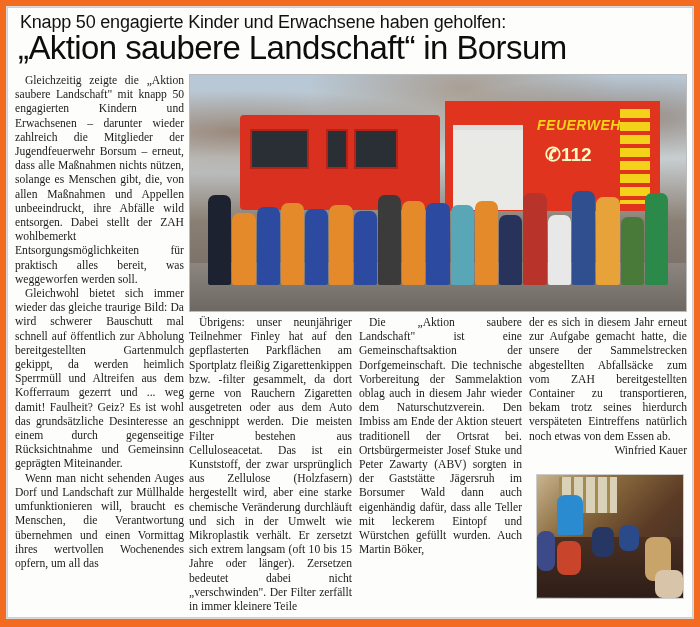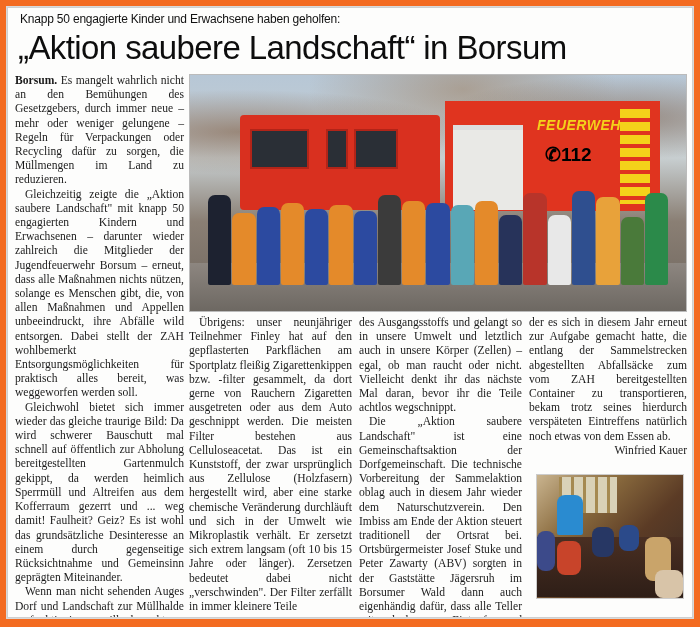--- a/index.html
+++ b/index.html
@@ -1,58 +1,57 @@
 <!DOCTYPE html>
 <html><head>
 <meta charset="utf-8">
 <style>
   html,body{margin:0;padding:0;}
   body{width:700px;height:627px;background:#f36b21;position:relative;overflow:hidden;font-family:"Liberation Serif",serif;}
   .page{position:absolute;left:7px;top:7px;width:684px;height:609px;background:#fdfdfc;border:1px solid #cfcfcf;box-shadow:0 0 0 1px #d9d9d9;overflow:hidden;}
-  .kicker{position:absolute;left:12px;top:4px;font-family:"Liberation Sans",sans-serif;font-size:12px;color:#111;letter-spacing:-0.2px;}
+  .kicker{position:absolute;left:12px;top:4px;font-family:"Liberation Sans",sans-serif;font-size:18px;color:#111;letter-spacing:-0.2px;}
   .headline{position:absolute;left:10px;top:20px;font-family:"Liberation Sans",sans-serif;font-size:34px;font-weight:normal;color:#0d0d0d;letter-spacing:-0.6px;white-space:nowrap;transform:scaleX(0.97);transform-origin:left top;}
   .col{position:absolute;font-size:11.6px;line-height:14.2px;color:#1b1b1b;text-align:justify;hyphens:manual;}
   .col p{margin:0;text-indent:10px;}
   .col p.first{text-indent:0;}
   .col1{left:7px;top:66px;width:169px;}
   .col2{left:181px;top:308px;width:163px;}
   .col3{left:351px;top:308px;width:163px;}
   .col4{left:521px;top:308px;width:158px;}
   .lead{font-weight:bold;}
   .byline{text-align:right;margin-top:2px;text-indent:0 !important;}
   .photo-main{position:absolute;left:181px;top:66px;width:496px;height:236px;border:1px solid #bbb;overflow:hidden;background:linear-gradient(#b7c7d6 0%,#c8cfd1 35%,#8a7f74 62%,#6e655d 100%);}
   .trees{position:absolute;left:0;top:0;width:100%;height:60%;background:
       radial-gradient(ellipse at 10% 40%,rgba(120,80,50,0.55) 0,transparent 35%),
       radial-gradient(ellipse at 88% 30%,rgba(110,75,50,0.5) 0,transparent 30%),
       radial-gradient(ellipse at 55% 10%,rgba(150,110,70,0.45) 0,transparent 40%);}
   .truck-cab{position:absolute;left:50px;top:40px;width:200px;height:95px;background:#d9301f;border-radius:4px;}
   .cab-win{position:absolute;top:14px;height:36px;background:#2a2f36;border:2px solid #b22418;}
   .truck-box{position:absolute;left:255px;top:26px;width:215px;height:110px;background:#e0341f;}
   .box-door{position:absolute;left:8px;top:24px;width:70px;height:80px;background:#e9e9e6;border-top:5px solid #ddd;}
   .fw-text{position:absolute;left:92px;top:16px;font-family:"Liberation Sans",sans-serif;font-weight:bold;font-style:italic;color:#f4d21a;font-size:14px;letter-spacing:0.5px;}
-  .fw-num{position:absolute;left:100px;top:42px;font-family:"Liberation Sans",sans-serif;font-weight:bold;color:#000000;font-size:19px;}
+  .fw-num{position:absolute;left:100px;top:42px;font-family:"Liberation Sans",sans-serif;font-weight:bold;color:#fef9c3;font-size:19px;}
   .stripes{position:absolute;right:10px;top:8px;width:30px;height:95px;background:repeating-linear-gradient(180deg,#f4d21a 0 9px,#e0341f 9px 13px);}
   .ground{position:absolute;left:0;bottom:0;width:100%;height:48px;background:linear-gradient(#8d8680,#6d6862);}
   .people{position:absolute;left:18px;top:100px;width:460px;height:110px;display:flex;align-items:flex-end;gap:1px;}
   .person{flex:1;border-radius:7px 7px 2px 2px;}
   .photo-small{position:absolute;left:528px;top:466px;width:146px;height:123px;border:1px solid #ccc;overflow:hidden;background:linear-gradient(135deg,#c9b48f 0%,#8a6b3e 30%,#5b3b25 60%,#3a2c26 100%);}
   .ps-cab{position:absolute;left:22px;top:2px;width:58px;height:36px;background:repeating-linear-gradient(90deg,#a58a52 0 3px,#d9d2b8 3px 12px);}
   .ps-man{position:absolute;left:20px;top:20px;width:26px;height:40px;background:#2a8bd0;border-radius:8px 8px 2px 2px;}
   .ps-table{position:absolute;left:0;top:62px;width:100%;height:60px;background:linear-gradient(#4a2f22,#2e1e17);}
   .ps-kid{position:absolute;border-radius:8px;}
 </style>
 </head>
 <body>
 
 <div class="page">
   <div class="kicker">Knapp 50 engagierte Kinder und Erwachsene haben geholfen:</div>
   <div class="headline">„Aktion saubere Landschaft“ in Borsum</div>
 
   <div class="col col1">
-    <p class="first"><span class="lead">Borsum.</span> <span>Es mangelt wahrlich nicht an den Bemühungen des Gesetzgebers, durch immer neue – mehr oder weniger gelungene – Regeln für Verpackungen oder Recycling dafür zu sorgen, die Müllmengen im Land zu reduzieren.</span></p>
     <p>Gleichzeitig zeigte die „Aktion saubere Landschaft" mit knapp 50 engagierten Kindern und Erwachsenen – darunter wieder zahlreich die Mitglieder der Jugendfeuerwehr Borsum – erneut, dass alle Maßnahmen nichts nützen, solange es Menschen gibt, die, von allen Maßnahmen und Appellen unbeeindruckt, ihre Abfälle wild entsorgen. Dabei stellt der ZAH wohlbemerkt Entsorgungsmöglichkeiten für praktisch alles bereit, was weggeworfen werden soll.</p>
     <p>Gleichwohl bietet sich immer wieder das gleiche traurige Bild: Da wird schwerer Bauschutt mal schnell auf öffentlich zur Abholung bereitgestellten Gartenmulch gekippt, da werden heimlich Sperrmüll und Altreifen aus dem Kofferraum gezerrt und ... weg damit! Faulheit? Geiz? Es ist wohl das grundsätzliche Desinteresse an einem durch gegenseitige Rücksichtnahme und Gemeinsinn geprägten Miteinander.</p>
     <p>Wenn man nicht sehenden Auges Dorf und Landschaft zur Müllhalde umfunktionieren will, braucht es Menschen, die Verantwortung übernehmen und einen Vormittag ihres wertvollen Wochenendes opfern, um all das</p>
   </div>
 
   <div class="photo-main">
     <div class="trees"></div>
     <div class="truck-cab">
       <div class="cab-win" style="left:10px;width:55px;"></div>
       <div class="cab-win" style="left:86px;width:18px;"></div>
@@ -86,26 +85,25 @@
       <div class="person" style="height:68px;background:#4a7a3a"></div>
       <div class="person" style="height:92px;background:#2b8a4a"></div>
     </div>
   </div>
 
   <div class="col col2">
     <p>Übrigens: unser neunjähriger Teilnehmer Finley hat auf den gepflasterten Parkflächen am Sportplatz fleißig Zigarettenkippen bzw. -filter gesammelt, da dort gerne von Rauchern Zigaretten ausgetreten oder aus dem Auto geschnippt werden. Die meisten Filter bestehen aus Celluloseacetat. Das ist ein Kunststoff, der zwar ursprünglich aus Zellulose (Holzfasern) hergestellt wird, aber eine starke chemische Veränderung durchläuft und sich in der Umwelt wie Mikroplastik verhält. Er zersetzt sich extrem langsam (oft 10 bis 15 Jahre oder länger). Zersetzen bedeutet dabei nicht „verschwinden". Der Filter zerfällt in immer kleinere Teile</p>
   </div>
 
   <div class="col col3">
-    <p class="first">des Ausgangsstoffs und gelangt so in unsere Umwelt und letztlich auch in unsere Körper (Zellen) – egal, ob man raucht oder nicht. Vielleicht denkt ihr das nächste Mal daran, bevor ihr die Teile achtlos wegschnippt.</p>
     <p>Die „Aktion saubere Landschaft" ist eine Gemeinschaftsaktion der Dorfgemeinschaft. Die technische Vorbereitung der Sammelaktion oblag auch in diesem Jahr wieder dem Naturschutzverein. Den Imbiss am Ende der Aktion steuert traditionell der Ortsrat bei. Ortsbürgermeister Josef Stuke und Peter Zawarty (ABV) sorgten in der Gaststätte Jägersruh im Borsumer Wald dann auch eigenhändig dafür, dass alle Teller mit leckerem Eintopf und Würstchen gefüllt wurden. Auch Martin Böker,</p>
   </div>
 
   <div class="col col4">
-    <p class="first">der es sich in diesem Jahr erneut zur Aufgabe gemacht hatte, die entlang der Sammelstrecken abgestellten Abfallsäcke zum vom ZAH bereitgestellten Container zu transportieren, bekam trotz seines hierdurch verspäteten Eintreffens natürlich noch etwas von dem Essen ab.</p>
+    <p class="first">der es sich in diesem Jahr erneut zur Aufgabe gemacht hatte, die unsere der Sammelstrecken abgestellten Abfallsäcke zum vom ZAH bereitgestellten Container zu transportieren, bekam trotz seines hierdurch verspäteten Eintreffens natürlich noch etwas von dem Essen ab.</p>
     <p class="byline">Winfried Kauer</p>
   </div>
 
   <div class="photo-small">
     <div class="ps-cab"></div>
     <div class="ps-man"></div>
     <div class="ps-table"></div>
     <div class="ps-kid" style="left:0;top:56px;width:18px;height:40px;background:#3c4a8a"></div>
     <div class="ps-kid" style="left:20px;top:66px;width:24px;height:34px;background:#c8442a"></div>
     <div class="ps-kid" style="left:55px;top:52px;width:22px;height:30px;background:#273764"></div>

